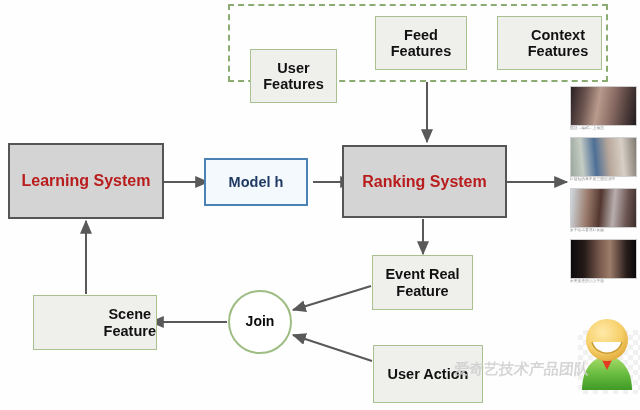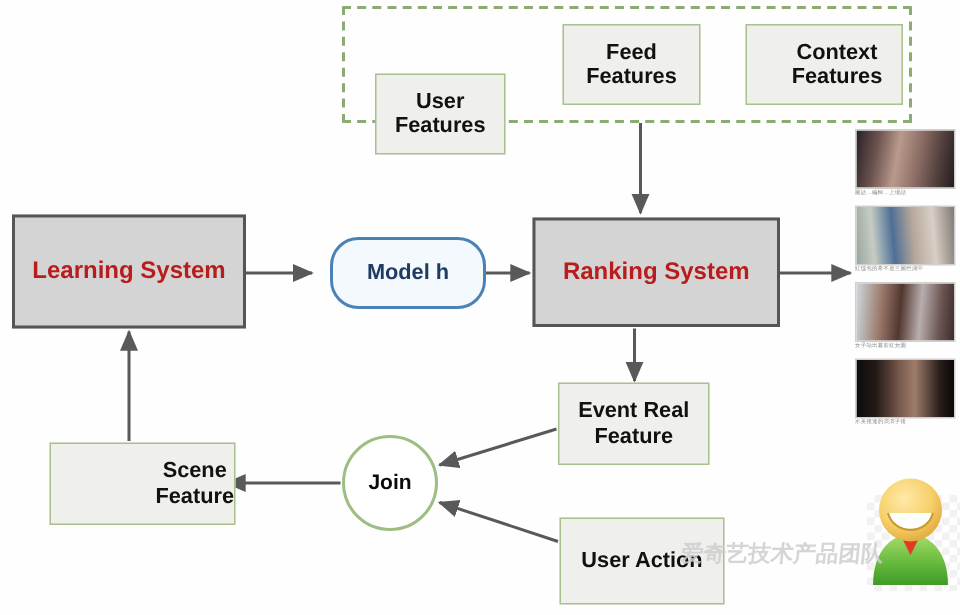--- a/index.html
+++ b/index.html
@@ -194,25 +194,25 @@
     <span>
       <span>Context</span><br>
       <span>Features</span>
     </span>
   </div>
 
   <div class="node system-box" style="left:8px; top:143px; width:156px; height:76px;">
     <span>Learning System</span>
   </div>
 
-  <div class="node model-box" style="left:220px; top:158px; width:104px; height:48px;border-radius:19px;">
+  <div class="node model-box" style="left:204px; top:158px; width:104px; height:48px;">
     <span>Model h</span>
   </div>
 
-  <div class="node system-box" style="left:355px; top:145px; width:165px; height:73px;">
+  <div class="node system-box" style="left:342px; top:145px; width:165px; height:73px;">
     <span>Ranking System</span>
   </div>
 
   <div class="node feature-box" style="left:372px; top:255px; width:101px; height:55px;">
     <span>
       <span>Event Real</span><br>
       <span>Feature</span>
     </span>
   </div>
 

